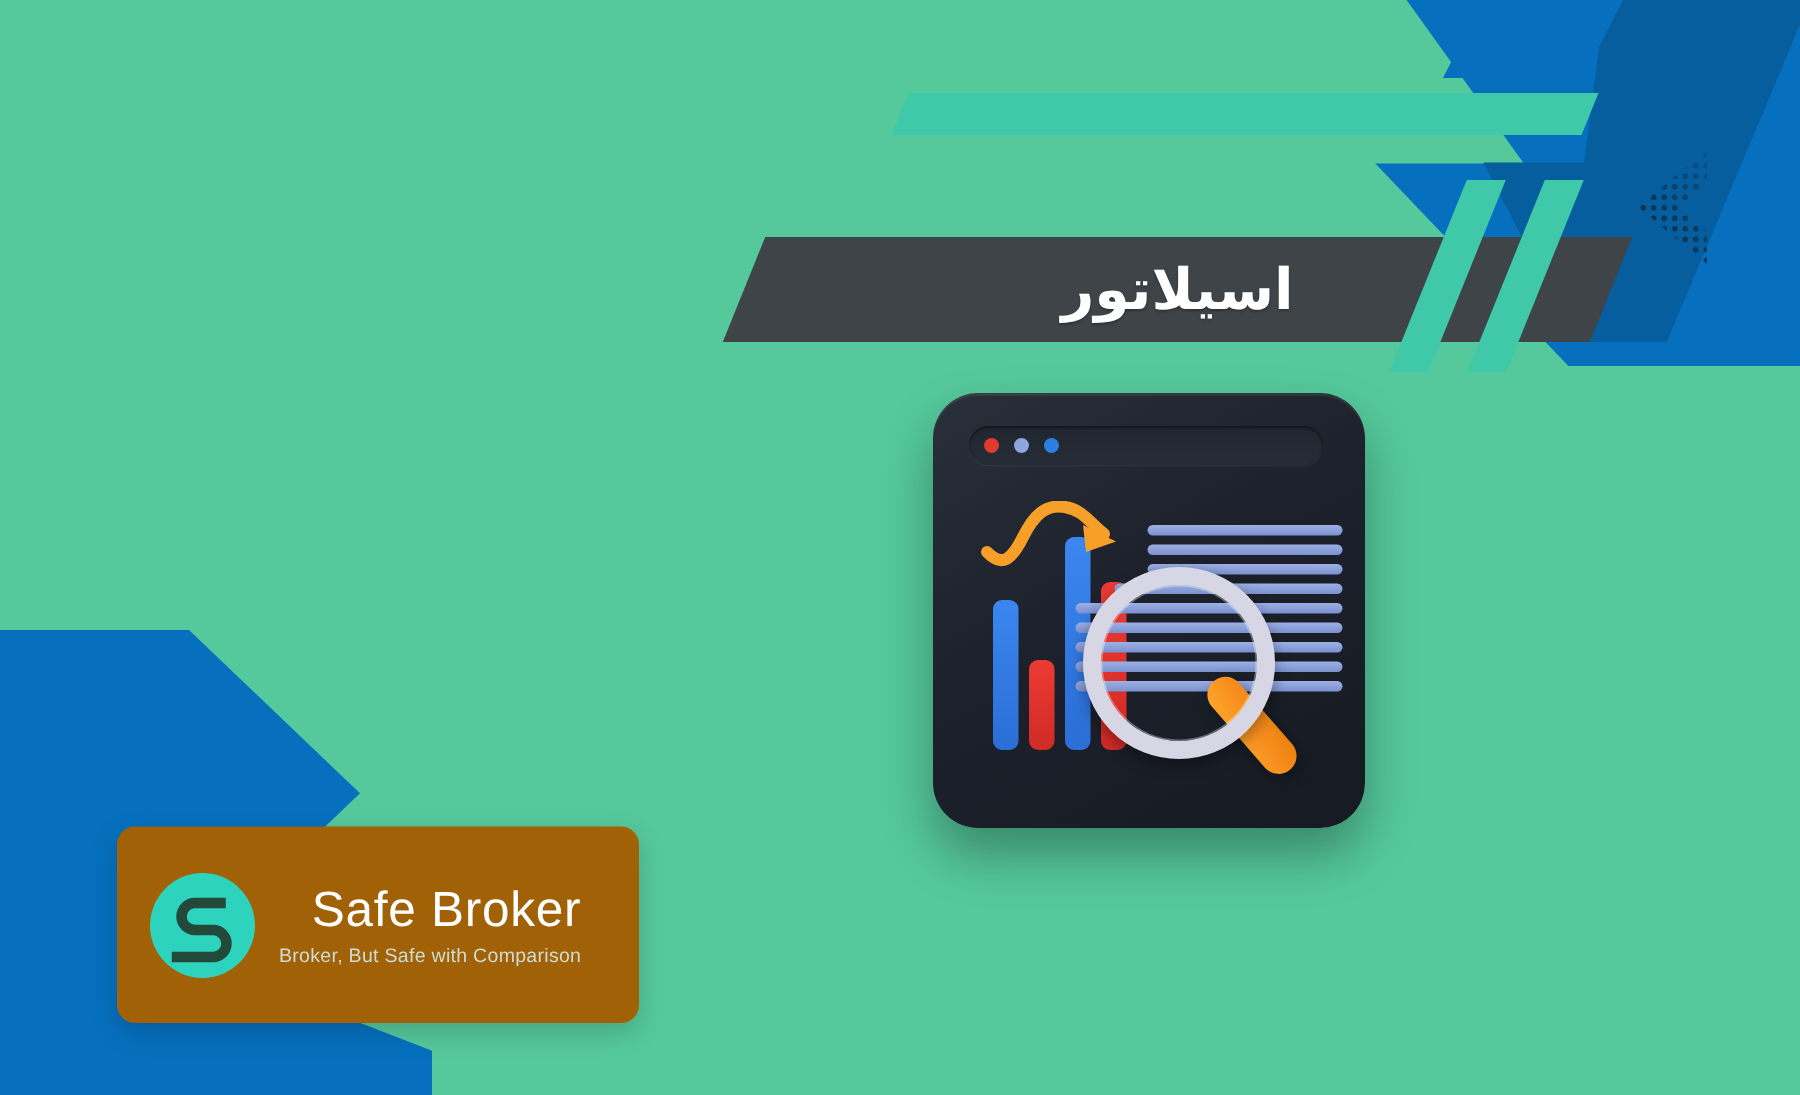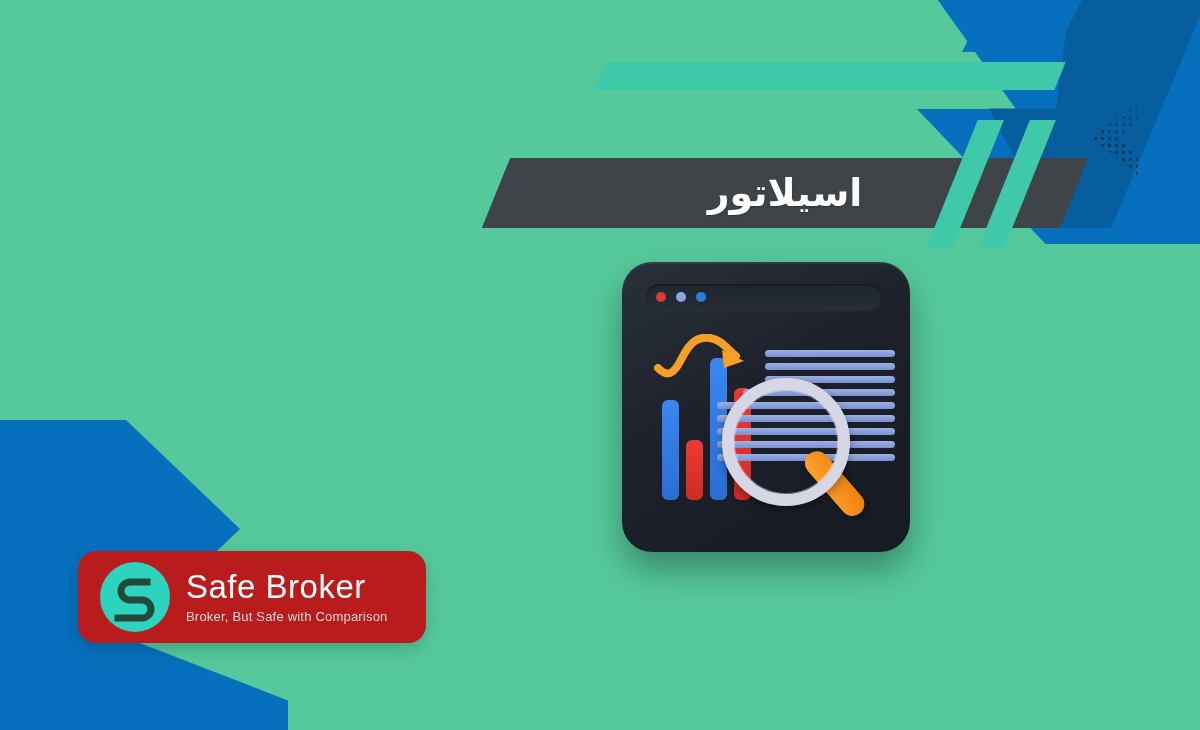--- a/index.html
+++ b/index.html
@@ -1,21 +1,21 @@
 <!DOCTYPE html>
 <html><head>
 <meta charset="utf-8">
 <style>
   html,body{margin:0;padding:0;}
   body{
     width:1200px;height:730px;overflow:hidden;
     font-family:"Liberation Sans","DejaVu Sans",sans-serif;
     background:#55c99c;
   }
-  #stage{position:relative;width:1200px;height:730px;overflow:hidden;background:#55c99c;}
+  #stage{position:relative;width:1200px;height:730px;overflow:hidden;background:#55c99c;text-align:right;}
 
   
   .deco{position:absolute;pointer-events:none;}
 
   .blue-tr-light{
     top:-6px;right:-4px;width:330px;height:250px;
     background:#0670be;
     clip-path:polygon(30% 0%, 100% 0%, 100% 100%, 52% 100%, 13% 46%, 43% 46%, 18% 0%);
   }
   .blue-tr-dark{
@@ -117,22 +117,22 @@
   }
   .mag-handle{
     position:absolute;left:78px;top:84px;width:24px;height:78px;border-radius:12px;
     background:linear-gradient(100deg,#ffa62b 0%,#f78e1e 55%,#e8800f 100%);
     transform:rotate(-41deg);transform-origin:top left;
     box-shadow:0 4px 10px rgba(0,0,0,.3);
   }
 
   
   .logo{
-    position:absolute;left:78px;top:551px;width:348px;height:92px;
-    background:#b91c1c;border-radius:18px;
+    position:absolute;left:78px;top:551px;width:348px;height:131px;
+    background:#a16207;border-radius:12px;
     display:flex;align-items:center;
     box-shadow:0 6px 18px rgba(0,0,0,.18);
   }
   .logo-mark{
     margin-left:22px;width:70px;height:70px;border-radius:50%;
     background:#2ed3bd;flex:0 0 auto;position:relative;
   }
   .logo-text{margin-left:16px;display:flex;flex-direction:column;justify-content:center;}
   .logo-name{color:#ffffff;font-size:33px;letter-spacing:.5px;line-height:1.05;}
   .logo-tag{color:#cfdcd5;font-size:13px;margin-top:5px;letter-spacing:.2px;}

